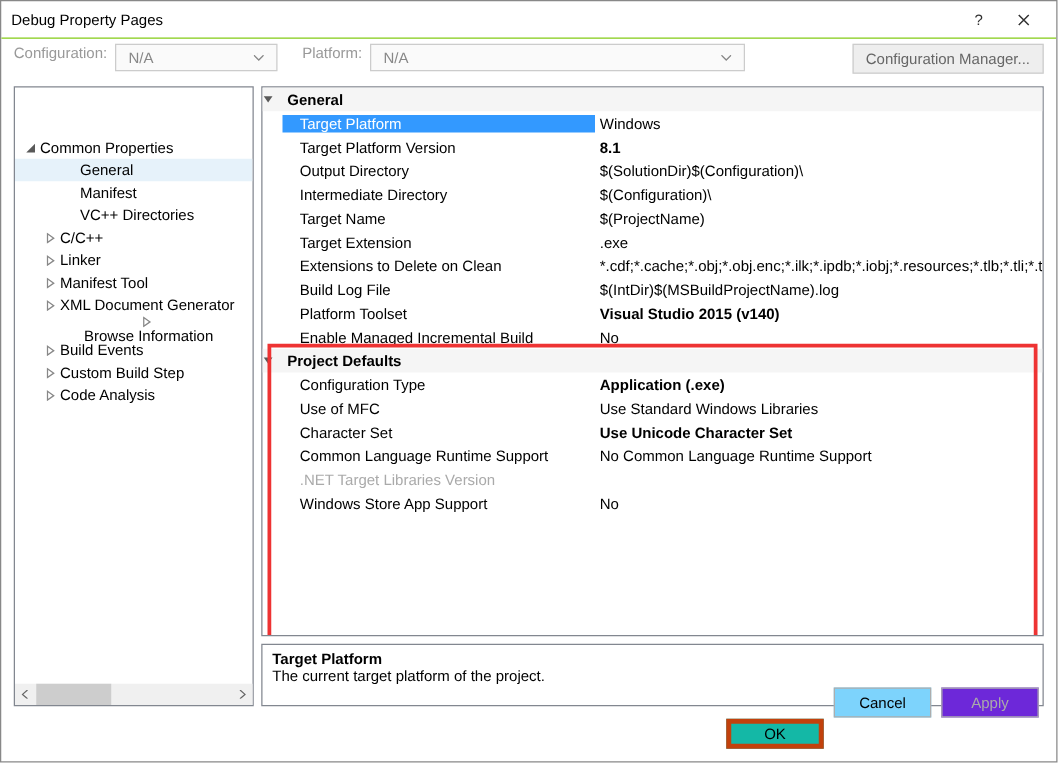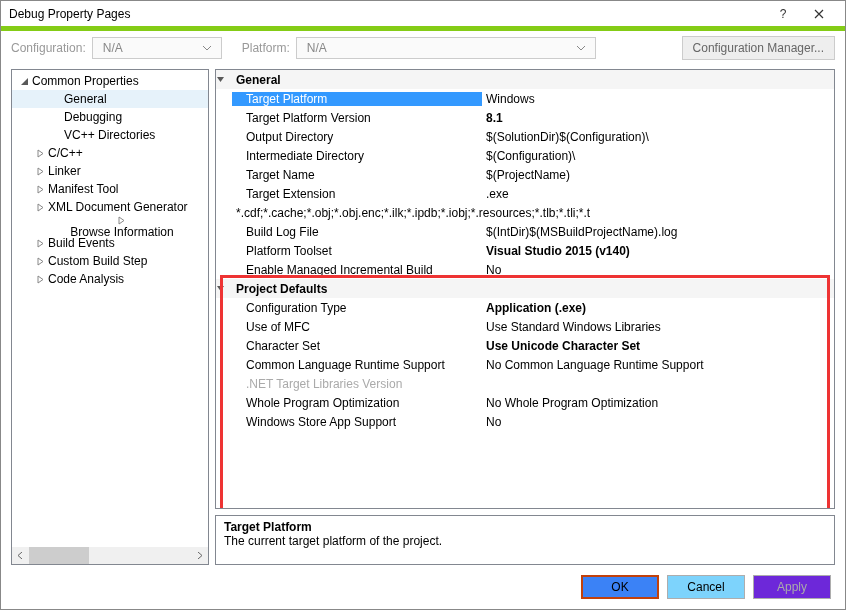--- a/index.html
+++ b/index.html
@@ -1,27 +1,27 @@
 <!DOCTYPE html>
 <html><head>
 <meta charset="utf-8">
 <style>
 * { box-sizing: border-box; margin: 0; padding: 0; font-family: "Segoe UI", Tahoma, sans-serif; font-size: 12px; }
 body { background: #fff; width: 846px; height: 610px; border: 1px solid #888; position: relative; }
-.titlebar { height: 30px; display: flex; align-items: center; padding: 0 8px; border-bottom: 5px solid #84cc16; }
+.titlebar { height: 30px; display: flex; align-items: center; padding: 0 8px; border-bottom: 1px solid #84cc16; }
 .titlebar .title { flex: 1; font-size: 12px; color: #000; }
 .titlebar .btn { width: 36px; height: 22px; display: flex; align-items: center; justify-content: center; color: #333; }
-.toprow { height: 34px; display: flex; align-items: center; padding: 4px 10px; gap: 6px; color: #888; }
+.toprow { height: 34px; display: flex; align-items: flex-start; padding: 4px 10px; gap: 6px; color: #888; }
 .toprow .lbl { color: #999; }
 .toprow .combo { height: 22px; border: 1px solid #ccc; background: #fafafa; display: flex; align-items: center; padding: 0 10px; color: #888; }
 .toprow .combo .arrow { margin-left: auto; }
 .cfgmgr { margin-left: auto; height: 24px; border: 1px solid #ccc; background: #eee; color: #666; padding: 0 10px; display: flex; align-items: center; }
 .content { display: flex; height: 500px; padding: 4px 10px 0 10px; gap: 6px; }
 .treepane { width: 198px; border: 1px solid #828790; position: relative; }
-.treelist { overflow: hidden; height: calc(100% - 18px); padding-top: 2px; }
+.treelist { overflow: hidden; height: calc(100% - 18px); padding-top: 2px; margin-top: 37px; }
 .treerow { display: flex; align-items: center; height: 18px; padding-left: 6px; cursor: default; }
 .treerow .exp { width: 12px; display: inline-flex; justify-content: center; color: #666; }
 .treerow .txt { padding-left: 2px; }
 .treerow.sel { background: #e6f2fa; }
 .treescroll { position: absolute; bottom: 0; left: 0; right: 0; height: 17px; background: #f0f0f0; display: flex; align-items: center; }
 .treescroll .arrow { width: 17px; height: 17px; display: flex; align-items: center; justify-content: center; color: #666; }
 .treescroll .thumb { height: 17px; background: #cdcdcd; width: 60px; margin-left: 0; }
 .mainpane { flex: 1; display: flex; flex-direction: column; gap: 6px; }
 .grid { flex: 1; border: 1px solid #828790; overflow: hidden; position: relative; }
 .grid .redbox { position: absolute; left: 4px; right: 4px; top: 205px; height: 258px; border: 3px solid #e33; pointer-events: none; }
@@ -34,21 +34,21 @@
 .grow.hdr .pname { font-weight: bold; }
 .grow.selrow { }
 .grow.selrow .pname { background: #3399ff; color: #fff; }
 .grow.bold .pval { font-weight: bold; }
 .grow.disabled .pname { color: #aaa; padding-left: 12px; }
 .descbox { height: 50px; border: 1px solid #828790; padding: 4px 8px; }
 .descbox .dt { font-weight: bold; }
 .descbox .dd { color: #000; }
 .btnrow { position: absolute; bottom: 10px; right: 14px; display: flex; gap: 8px; }
 .dlgbtn { width: 78px; height: 24px; border: 1px solid #adadad; background: #7dd3fc; display: flex; align-items: center; justify-content: center; }
-.dlgbtn.default { border: 2px solid #c2410c; background: #3b82f6; }
+.dlgbtn.default { border: 4px solid #c2410c; background: #14b8a6; margin-top: 25px; }
 .dlgbtn.disabled { color: #aaa; background: #6d28d9; }
 svg { display: block; }
 </style>
 </head>
 <body>
 
 <div class="titlebar">
   <span class="title">Debug Property Pages</span>
   <div class="btn">?</div>
   <div class="btn">
@@ -90,21 +90,21 @@
             </svg>
           </span>
           <span class="txt">Common Properties</span>
         </div>
         <div class="treerow sel" style="padding-left: 38px;">
           <span class="exp"></span>
           <span class="txt">General</span>
         </div>
         <div class="treerow" style="padding-left: 38px;">
           <span class="exp"></span>
-          <span class="txt">Debugging</span>
+          <span class="txt">Manifest</span>
         </div>
         <div class="treerow" style="padding-left: 38px;">
           <span class="exp"></span>
           <span class="txt">VC++ Directories</span>
         </div>
         <div class="treerow" style="padding-left: 22px;">
           <span class="exp">
             <svg width="9" height="9">
               <path d="M2 1L7 4.5L2 8Z" fill="none" stroke="#888"></path>
             </svg>
@@ -221,20 +221,21 @@
             <span class="pname" style="padding-left:14px">Target Name</span>
             <span class="pval">$(ProjectName)</span>
           </div>
           <div class="grow">
             <span class="exp"></span>
             <span class="pname" style="padding-left:14px">Target Extension</span>
             <span class="pval">.exe</span>
           </div>
           <div class="grow">
             <span class="exp"></span>
+            <span class="pname" style="padding-left:14px">Extensions to Delete on Clean</span>
             <span class="pval">*.cdf;*.cache;*.obj;*.obj.enc;*.ilk;*.ipdb;*.iobj;*.resources;*.tlb;*.tli;*.t</span>
           </div>
           <div class="grow">
             <span class="exp"></span>
             <span class="pname" style="padding-left:14px">Build Log File</span>
             <span class="pval">$(IntDir)$(MSBuildProjectName).log</span>
           </div>
           <div class="grow bold">
             <span class="exp"></span>
             <span class="pname" style="padding-left:14px">Platform Toolset</span>
@@ -274,25 +275,20 @@
             <span class="pname" style="padding-left:14px">Common Language Runtime Support</span>
             <span class="pval">No Common Language Runtime Support</span>
           </div>
           <div class="grow disabled">
             <span class="exp"></span>
             <span class="pname" style="padding-left:14px">.NET Target Libraries Version</span>
             <span class="pval"></span>
           </div>
           <div class="grow">
             <span class="exp"></span>
-            <span class="pname" style="padding-left:14px">Whole Program Optimization</span>
-            <span class="pval">No Whole Program Optimization</span>
-          </div>
-          <div class="grow">
-            <span class="exp"></span>
             <span class="pname" style="padding-left:14px">Windows Store App Support</span>
             <span class="pval">No</span>
           </div>
         </div>
       <div class="redbox"></div>
     </div>
     <div class="descbox">
       <div class="dt">Target Platform</div>
       <div class="dd">The current target platform of the project.</div>
     </div>

